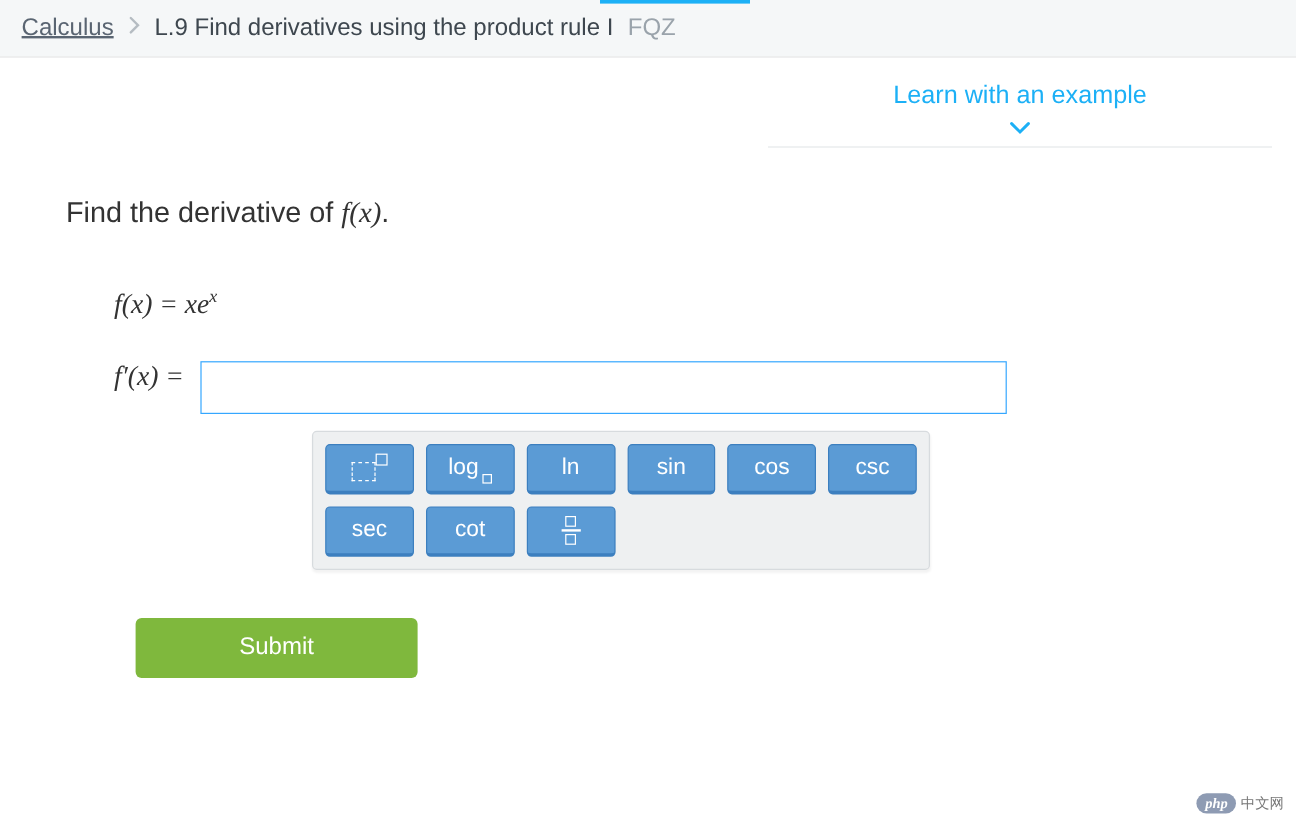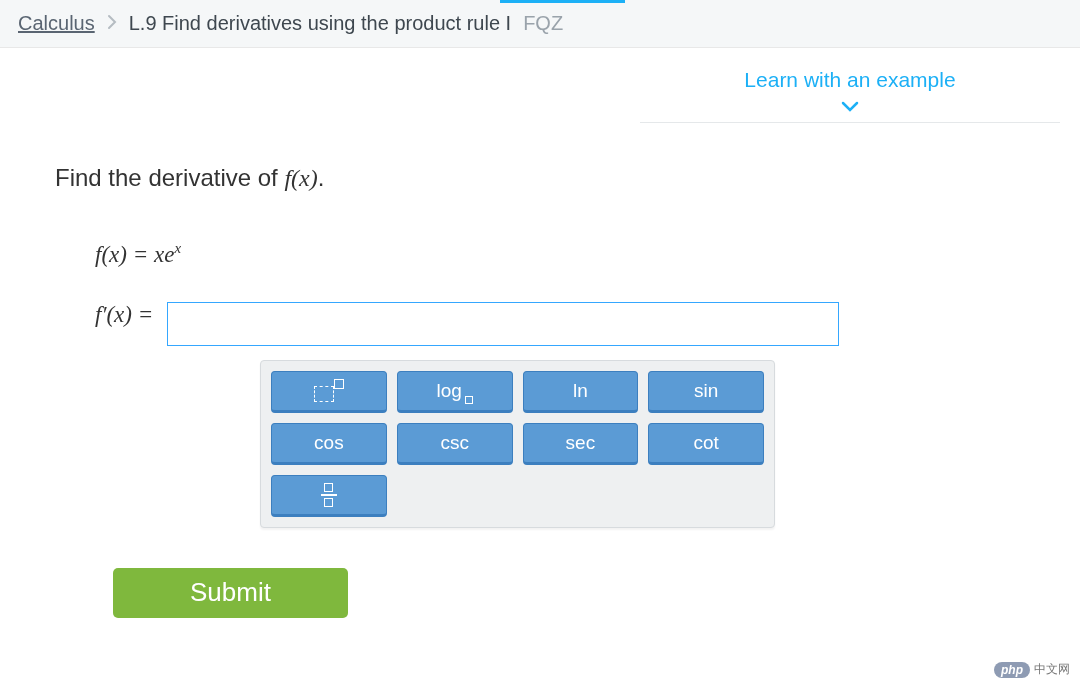--- a/index.html
+++ b/index.html
@@ -15,30 +15,30 @@
     .learn .chevd svg { display:block; }
     .content { padding:35px 55px; }
     .prompt { font-size:24px; color:#333; }
     .prompt .fx { font-style:italic; font-family:Georgia,serif; }
     .eq1 { margin:48px 0 0 40px; font-size:23px; font-style:italic; font-family:Georgia,serif; color:#333; }
     .eq1 sup { font-size:0.65em; font-style:italic; }
     .fn { font-style:italic; }
     .row-input { margin:34px 0 12px 40px; display:flex; align-items:flex-start; gap:14px; }
     .label-fpx { font-size:23px; font-style:italic; font-family:Georgia,serif; color:#333; }
     .answer-input { width:672px; height:44px; border:1.5px solid #35a7ff; outline:none; font-size:20px; padding:4px 8px; background:#fff; }
-    .keypad { margin:14px 0 0 205px; width:515px; background:#eef0f1; border:1px solid #d7dbde; border-radius:4px; padding:10px; display:grid; grid-template-columns:repeat(4,1fr); gap:10px; box-shadow:0 2px 2px rgba(0,0,0,.05); }
+    .keypad { margin:14px 0 0 205px; width:515px; background:#eef0f1; border:1px solid #d7dbde; border-radius:4px; padding:10px; display:grid; grid-template-columns:repeat(6,1fr); gap:10px; box-shadow:0 2px 2px rgba(0,0,0,.05); }
     .key { background:#5b9bd5; border:1px solid #3c7fbf; border-bottom:3px solid #3c7fbf; border-radius:4px; height:42px; color:#fff; display:flex; align-items:center; justify-content:center; font-size:19px; cursor:pointer; }
     .key.text { font-family:Verdana,sans-serif; }
     .key .logwrap { display:flex; align-items:flex-end; gap:1px; }
     .key .logwrap .sq { width:8px; height:8px; border:1.5px solid #fff; display:inline-block; margin-bottom:-2px; margin-left:2px; }
     .key .frac { display:flex; flex-direction:column; align-items:center; gap:2px; }
     .key .frac .sq { width:9px; height:9px; border:1.5px solid #fff; }
     .key .frac .bar { width:16px; height:2px; background:#fff; }
-    .submit-btn { margin:40px 0 0 58px; width:235px; height:50px; background:#7fb83d; color:#fff; font-size:26px; border:none; border-radius:5px; cursor:pointer; }
-    .php-badge { position:absolute; right:10px; bottom:8px; display:flex; align-items:center; gap:4px; font-size:12px; color:#777; }
+    .submit-btn { margin:40px 0 0 58px; width:235px; height:50px; background:#7fb83d; color:#fff; font-size:20px; border:none; border-radius:5px; cursor:pointer; }
+    .php-badge { position:absolute; right:10px; bottom:8px; display:flex; align-items:center; gap:4px; font-size:12px; color:#777;font-family:Liberation Serif, serif; }
     .php-pill { background:#8e9bb3; color:#fff; border-radius:10px; padding:1px 7px; font-weight:bold; font-style:italic; font-size:12px; }
     .ex-icon { width:38px; height:28px; position:relative; }
     .ex-icon .dashed { position:absolute; left:4px; bottom:3px; width:20px; height:16px; border:1.5px dashed #fff; }
     .ex-icon .solid { position:absolute; right:4px; top:2px; width:10px; height:10px; border:1.5px solid #fff; }
   </style>
 </head>
 <body>
 
 <div class="top-tab-accent"></div>
 

